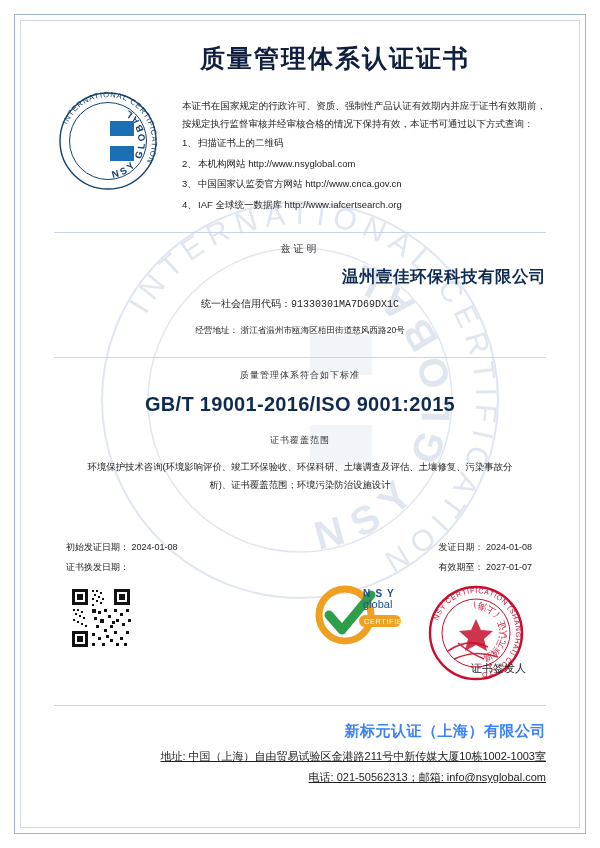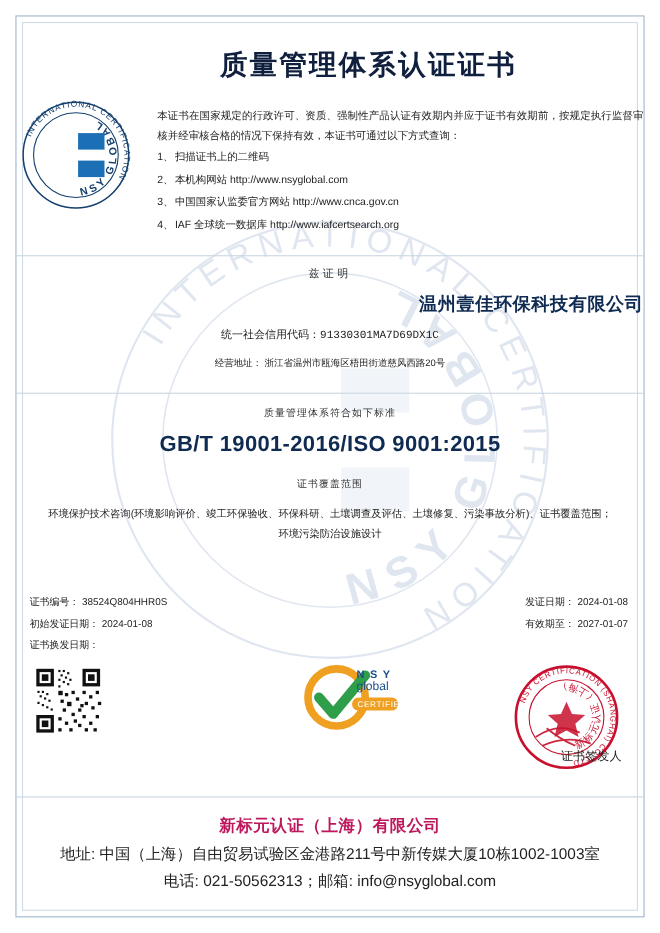--- a/index.html
+++ b/index.html
@@ -41,21 +41,21 @@
     transform: translate(-50%, -50%);
     width: 430px;
     height: 430px;
     opacity: 0.5;
     pointer-events: none;
     z-index: 0;
   }
   .content {
     position: relative;
     z-index: 2;
-    padding: 0 15px;
+    padding: 0 54px;
   }
 
   
   .title {
     text-align: center;
     font-size: 25px;
     font-weight: bold;
     letter-spacing: 2px;
     color: #0f1f3d;
     padding-top: 42px;
@@ -222,32 +222,33 @@
     font-size: 11px;
     color: #222;
   }
 
   
   .foot-hr {
     border-top: 1px solid #c9d6e2;
     margin-top: 6px;
   }
   .issuer {
-    text-align: center;
+    text-align: right;
     font-size: 15px;
     font-weight: bold;
-    color: #be185d;
+    color: #3b82f6;
     margin-top: 16px;
     letter-spacing: 0.5px;
   }
   .foot-line {
-    text-align: center;
-    font-size: 14px;
+    text-align: right;
+    font-size: 11px;
     color: #222;
     margin-top: 8px;
+    text-decoration: underline;
   }
   .foot-line.second { margin-top: 6px; }
 </style>
 </head>
 <body>
 
 <div class="cert">
 
   <div class="border-outer"></div>
   <div class="border-inner"></div>
@@ -337,24 +338,20 @@
     <div class="hr2"></div>
 
     <div class="std-label">质量管理体系符合如下标准</div>
     <div class="standard">GB/T 19001-2016/ISO 9001:2015</div>
 
     <div class="scope-label">证书覆盖范围</div>
     <div class="scope-text">环境保护技术咨询(环境影响评价、竣工环保验收、环保科研、土壤调查及评估、土壤修复、污染事故分析)、证书覆盖范围；环境污染防治设施设计</div>
 
     <div class="meta">
       <div class="left">
-        <div>
-          <span>证书编号：</span>
-          <span>38524Q804HHR0S</span>
-        </div>
         <div>
           <span>初始发证日期：</span>
           <span>2024-01-08</span>
         </div>
         <div>
           <span>证书换发日期：</span>
           <span></span>
         </div>
       </div>
       <div class="right">

